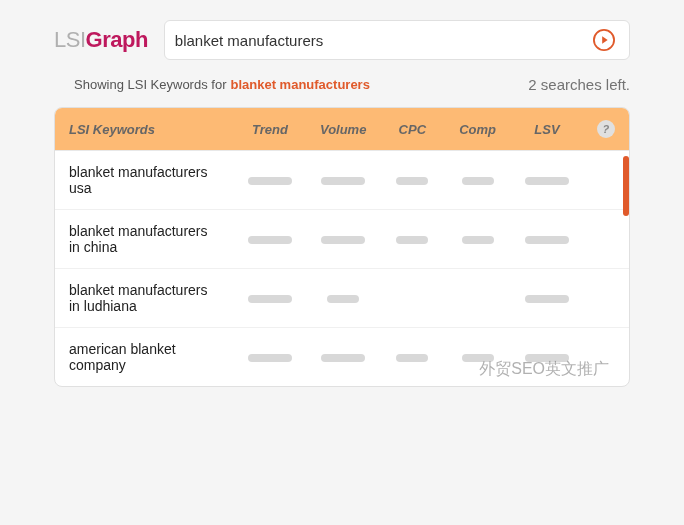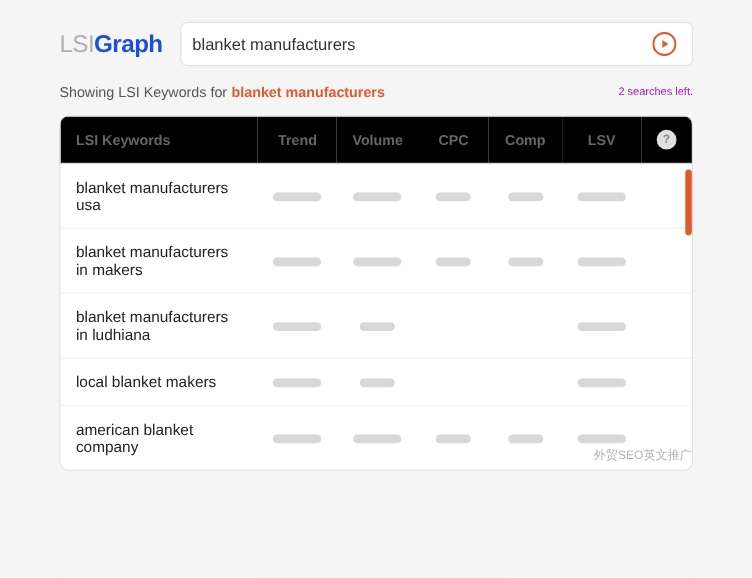--- a/index.html
+++ b/index.html
@@ -30,21 +30,21 @@
       align-items: center;
       font-size: 22px;
       font-weight: 700;
       letter-spacing: -0.5px;
     }
     .logo-lsi {
       color: #b0b0b0;
       font-weight: 300;
     }
     .logo-graph {
-      color: #1d4ed8;
+      color: #be185d;
       font-weight: 700;
     }
     .search-bar {
       flex: 1;
       display: flex;
       align-items: center;
       background: #fff;
       border: 1.5px solid #e0e0e0;
       border-radius: 6px;
       padding: 0 10px;
@@ -72,23 +72,23 @@
     }
     
     .subtitle {
       font-size: 13px;
       color: #555;
       margin-bottom: 14px;
       display: flex;
       justify-content: space-between;
       align-items: center;
     }
-    .subtitle-left { display: flex; align-items: flex-end; gap: 4px; flex-wrap: wrap; }
+    .subtitle-left { display: flex; align-items: flex-end; gap: 4px; flex-wrap: wrap; margin-left: 20px; }
     .subtitle-keyword { color: #e05a2b; font-weight: 700; }
-    .subtitle-searches { color: #a21caf; font-size: 10px; }
+    .subtitle-searches { color: #737373; font-size: 15px; }
     
     .table-container {
       background: #fff;
       border-radius: 8px;
       border: 1px solid #e0e0e0;
       overflow: hidden;
       position: relative;
     }
     .scrollbar-indicator {
       position: absolute;
@@ -106,21 +106,22 @@
     }
     thead tr {
       border-bottom: 1px solid #e8e8e8;
     }
     thead th {
       padding: 12px 14px;
       font-size: 13px;
       color: #666;
       font-weight: 600;
       text-align: left;
-      background: #000000;
+      background: #fdba74;
+      font-style: italic;
     }
     thead th.col-keyword { width: 280px; }
     thead th.col-trend, thead th.col-volume, thead th.col-cpc, thead th.col-comp, thead th.col-lsv {
       text-align: center;
       width: 70px;
     }
     thead th.col-info {
       width: 28px;
       text-align: center;
     }
@@ -157,22 +158,22 @@
       background: #e0e0e0;
       color: #888;
       font-size: 11px;
       font-weight: 700;
       cursor: pointer;
     }
     
     .watermark {
       position: absolute;
       bottom: 6px;
-      right: 0;
-      font-size: 11px;
+      right: 20px;
+      font-size: 16px;
       color: rgba(100,100,100,0.5);
       pointer-events: none;
     }
   </style>
 </head>
 <body>
 
 <div class="app-container">
 
   <div class="header">
@@ -220,39 +221,30 @@
       <tr>
             <td class="col-keyword">blanket manufacturers usa</td>
             <td class="col-data"><span class="bar bar-md"></span></td>
             <td class="col-data"><span class="bar bar-md"></span></td>
             <td class="col-data"><span class="bar bar-sm"></span></td>
             <td class="col-data"><span class="bar bar-sm"></span></td>
             <td class="col-data"><span class="bar bar-md"></span></td>
             <td></td>
           </tr>
           <tr>
-            <td class="col-keyword">blanket manufacturers in makers</td>
+            <td class="col-keyword">blanket manufacturers in china</td>
             <td class="col-data"><span class="bar bar-md"></span></td>
             <td class="col-data"><span class="bar bar-md"></span></td>
             <td class="col-data"><span class="bar bar-sm"></span></td>
             <td class="col-data"><span class="bar bar-sm"></span></td>
             <td class="col-data"><span class="bar bar-md"></span></td>
             <td></td>
           </tr>
           <tr>
             <td class="col-keyword">blanket manufacturers in ludhiana</td>
-            <td class="col-data"><span class="bar bar-md"></span></td>
-            <td class="col-data"><span class="bar bar-sm"></span></td>
-            <td class="col-data"></td>
-            <td class="col-data"></td>
-            <td class="col-data"><span class="bar bar-md"></span></td>
-            <td></td>
-          </tr>
-          <tr>
-            <td class="col-keyword">local blanket makers</td>
             <td class="col-data"><span class="bar bar-md"></span></td>
             <td class="col-data"><span class="bar bar-sm"></span></td>
             <td class="col-data"></td>
             <td class="col-data"></td>
             <td class="col-data"><span class="bar bar-md"></span></td>
             <td></td>
           </tr>
           <tr>
             <td class="col-keyword">american blanket company</td>
             <td class="col-data"><span class="bar bar-md"></span></td>

